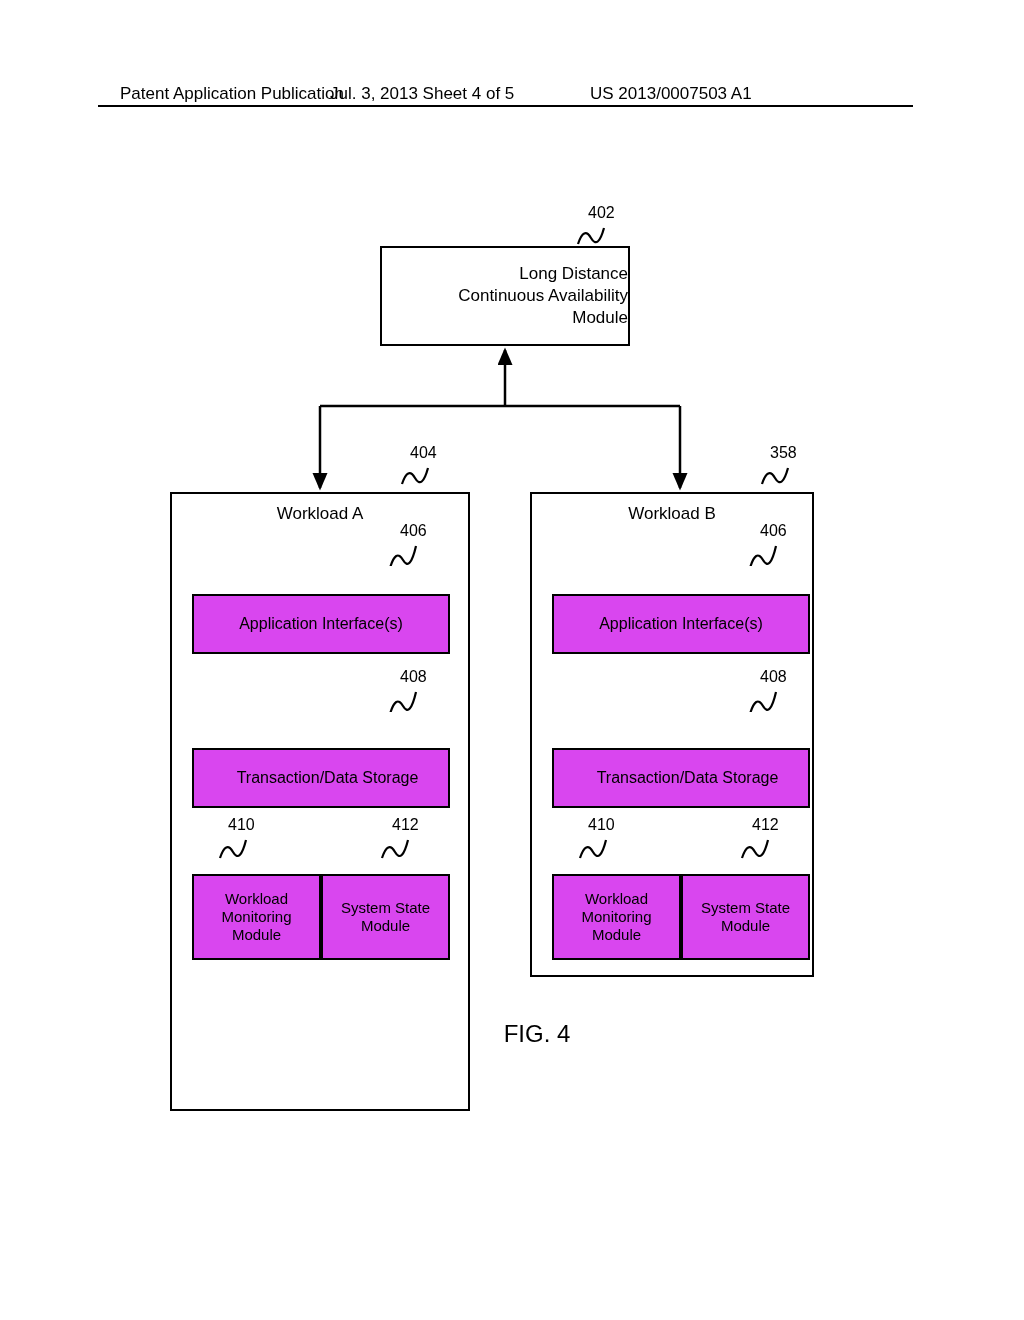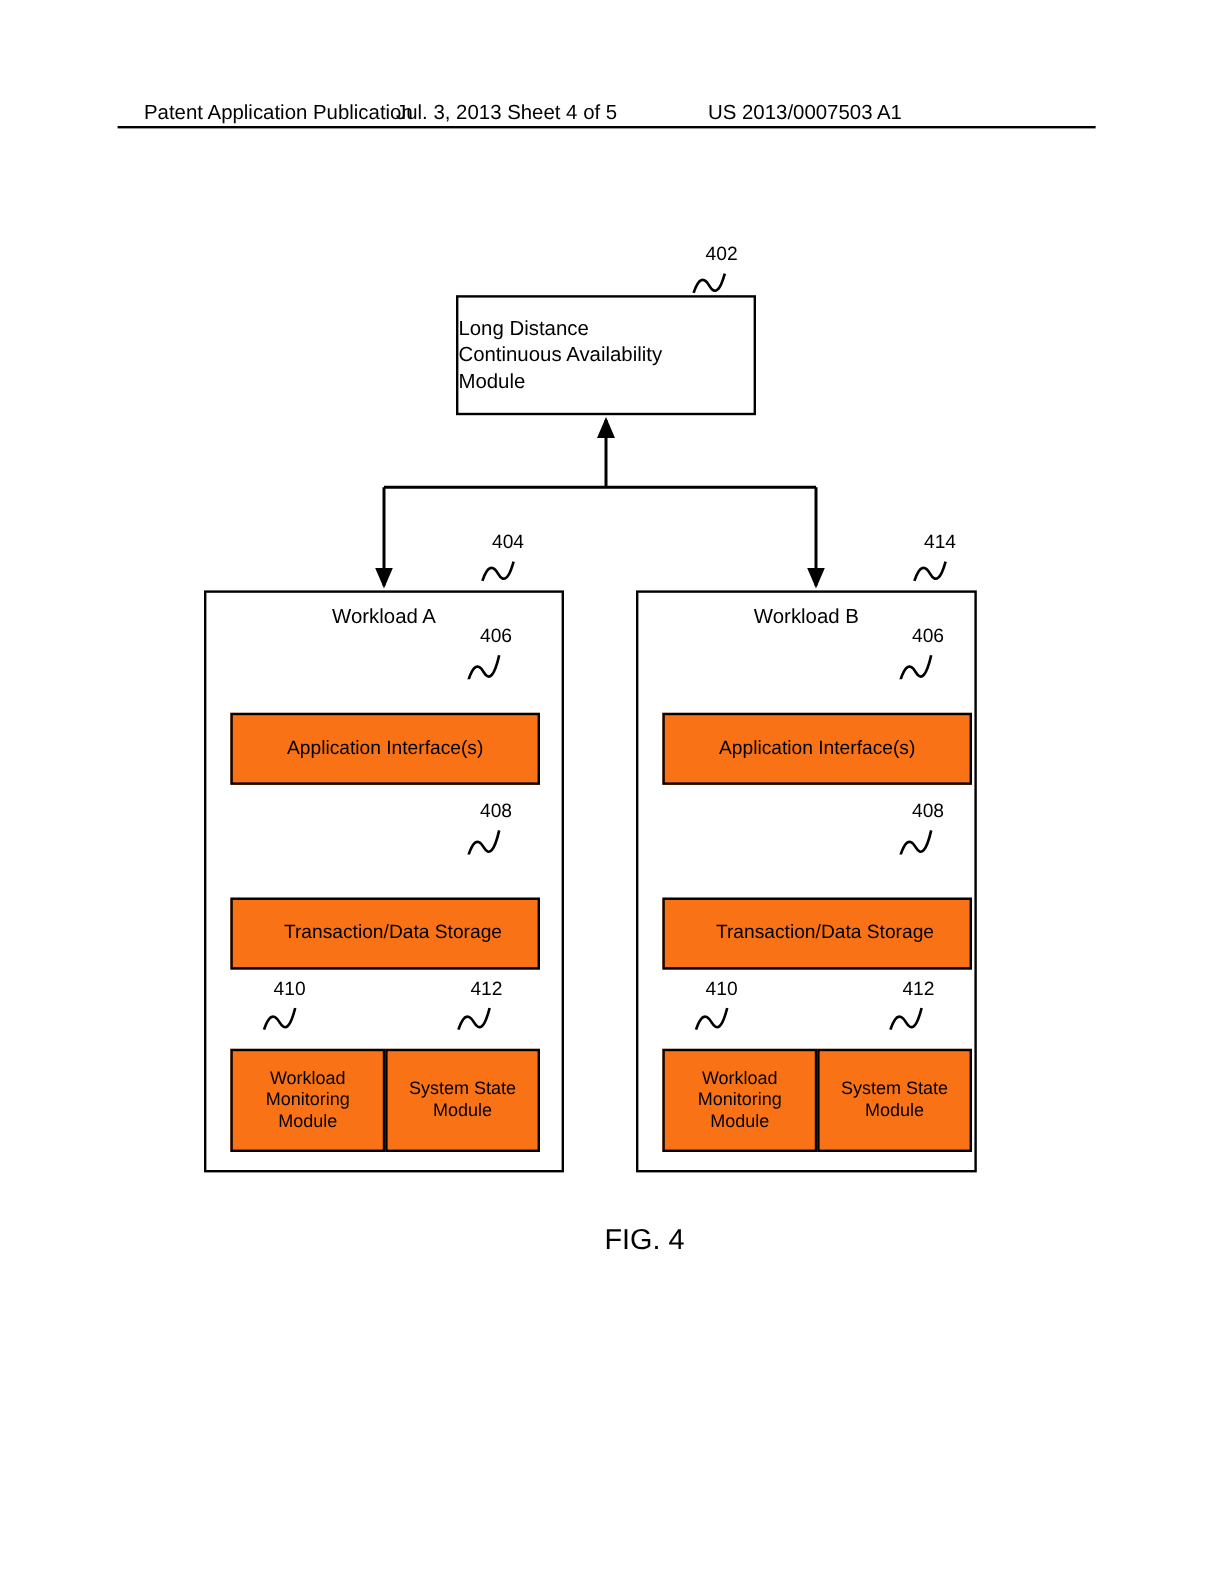--- a/index.html
+++ b/index.html
@@ -32,38 +32,38 @@
   }
 
   .box {
     position: absolute;
     border: 2px solid #000;
     background: #fff;
     text-align: center;
     font-size: 17px;
     display: flex;
     flex-direction: column;
-    align-items: flex-start;
+    align-items: flex-end;
     justify-content: center;
   }
   .inner-box {
     border: 2px solid #000;
-    background: #f97316;
+    background: #d946ef;
     text-align: center;
     font-size: 16px;
     display: flex;
     align-items: center;
     justify-content: center;
   }
 
   
   .top-box { left: 380px; top: 246px; width: 250px; height: 100px; line-height: 1.3; }
 
   
-  .wA { left: 170px; top: 492px; width: 300px; height: 485px; }
+  .wA { left: 170px; top: 492px; width: 300px; height: 619px; }
   .wB { left: 530px; top: 492px; width: 284px; height: 485px; }
 
   .workload-title {
     position: absolute;
     top: 10px;
     width: 100%;
     text-align: center;
     font-size: 17px;
   }
   .app-box {
@@ -186,21 +186,21 @@
   <div class="inner-box trans-box">Transaction/Data Storage</div>
   <div class="bottom-pair">
     <div class="inner-box">
       <span>Workload<br>Monitoring<br>Module</span>
     </div>
     <div class="inner-box">
       <span>System State<br>Module</span>
     </div>
   </div>
 </div>
-<span class="ref" style="left:770px; top:444px;">414</span>
+<span class="ref" style="left:770px; top:444px;">358</span>
 <svg class="squig" style="left:760px; top:464px;">
     <path d="M2 20 Q8 2 15 14 Q22 26 28 4" stroke="#000" stroke-width="2.2" fill="none"></path>
   </svg>
 
 <span class="ref" style="left:760px; top:522px;">406</span>
 <svg class="squig" style="left:748px; top:542px;">
     <path d="M2 26 Q8 6 15 18 Q22 30 28 4" stroke="#000" stroke-width="2.2" fill="none"></path>
   </svg>
 
 <span class="ref" style="left:760px; top:668px;">408</span>

